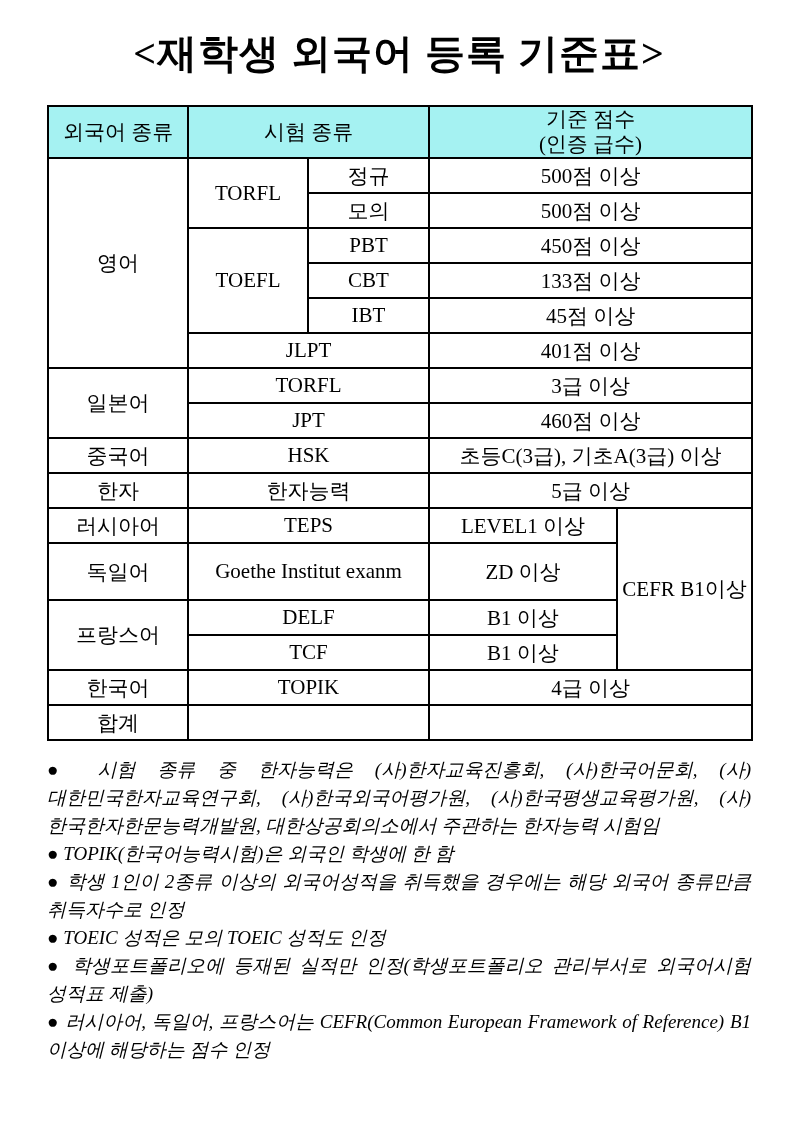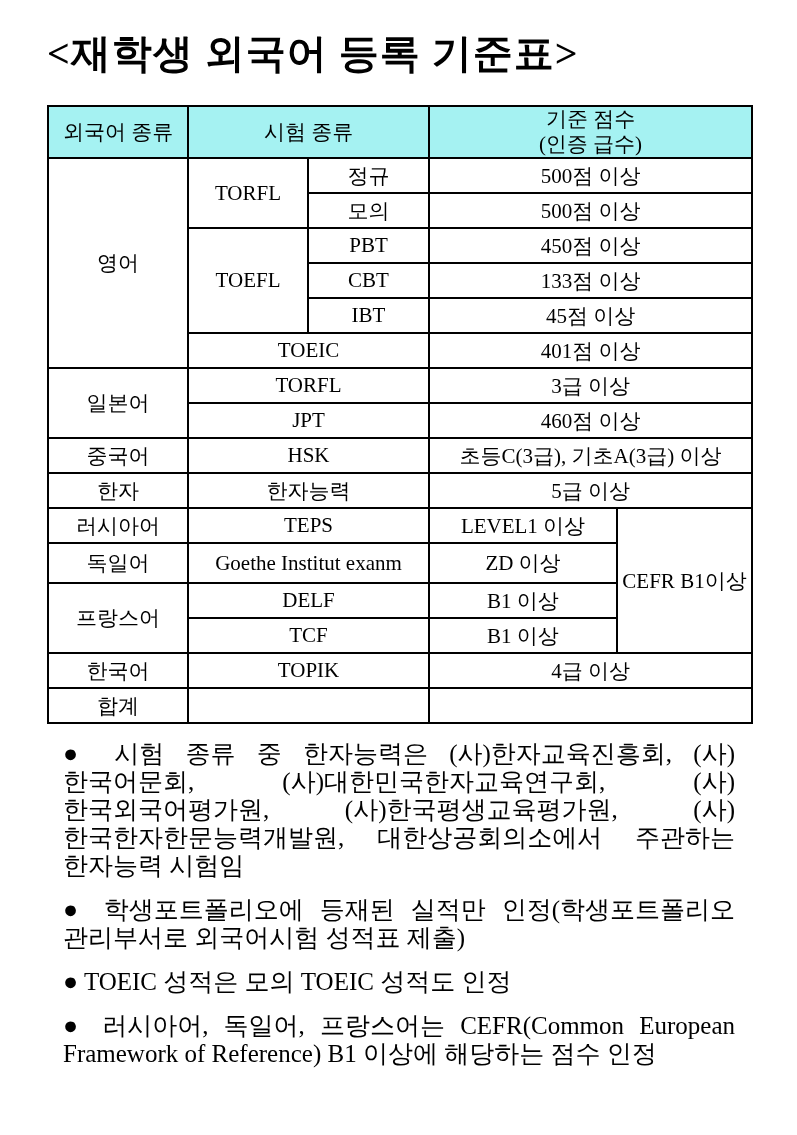--- a/index.html
+++ b/index.html
@@ -18,20 +18,21 @@
     box-sizing: border-box;
     width: 797px;
     height: 1135px;
     padding: 30px 46px 0 47px;
   }
   h1.doc-title {
     margin: 0 0 27px 0;
     font-size: 40px;
     line-height: 48px;
     font-weight: bold;
+    text-align: center;
     white-space: nowrap;
     letter-spacing: 1px;
   }
   table.criteria {
     border-collapse: collapse;
     table-layout: fixed;
     width: 704px;
   }
   table.criteria th,
   table.criteria td {
@@ -39,35 +40,36 @@
     text-align: center;
     vertical-align: middle;
     font-size: 21px;
     font-weight: normal;
     padding: 0;
     overflow: hidden;
     white-space: nowrap;
   }
   table.criteria tr { height: 35px; }
   table.criteria tr.head-row { height: 50px; }
-  table.criteria tr.tall-row { height: 40px; margin-left: 48px; }
+  table.criteria tr.tall-row { height: 57px; margin-left: 48px; }
   table.criteria th {
     background: #a5f2f2;
   }
   .score-head div { line-height: 25px; }
   .notes {
     width: 704px;
     margin-top: 15px;
   }
   .notes p.note {
-    margin: 16px;
-    font-size: 25px;
+    margin: 0;
+    font-size: 19px;
     line-height: 28px;
     text-align: justify;
     word-break: keep-all;
+    font-style: italic;
   }
 </style>
 </head>
 <body>
 
 <div class="page">
 
   <h1 class="doc-title">&lt;재학생 외국어 등록 기준표&gt;</h1>
 
   <table class="criteria">
@@ -105,21 +107,21 @@
       </tr>
       <tr>
         <td>CBT</td>
         <td colspan="2">133점 이상</td>
       </tr>
       <tr>
         <td>IBT</td>
         <td colspan="2">45점 이상</td>
       </tr>
       <tr>
-        <td colspan="2">TOEIC</td>
+        <td colspan="2">JLPT</td>
         <td colspan="2">401점 이상</td>
       </tr>
 
       <tr>
         <td rowspan="2">일본어</td>
         <td colspan="2">TORFL</td>
         <td colspan="2">3급 이상</td>
       </tr>
       <tr>
         <td colspan="2">JPT</td>
@@ -168,18 +170,20 @@
       <tr>
         <td>합계</td>
         <td colspan="2"></td>
         <td colspan="2"></td>
       </tr>
     </tbody>
   </table>
 
   <div class="notes">
     <p class="note">● 시험 종류 중 한자능력은 (사)한자교육진흥회, (사)한국어문회, (사)대한민국한자교육연구회, (사)한국외국어평가원, (사)한국평생교육평가원, (사)한국한자한문능력개발원, 대한상공회의소에서 주관하는 한자능력 시험임</p>
+    <p class="note">● TOPIK(한국어능력시험)은 외국인 학생에 한 함</p>
+    <p class="note">● 학생 1인이 2종류 이상의 외국어성적을 취득했을 경우에는 해당 외국어 종류만큼 취득자수로 인정</p>
+    <p class="note">● TOEIC 성적은 모의 TOEIC 성적도 인정</p>
     <p class="note">● 학생포트폴리오에 등재된 실적만 인정(학생포트폴리오 관리부서로 외국어시험 성적표 제출)</p>
-    <p class="note">● TOEIC 성적은 모의 TOEIC 성적도 인정</p>
     <p class="note">● 러시아어, 독일어, 프랑스어는 CEFR(Common European Framework of Reference) B1 이상에 해당하는 점수 인정</p>
   </div>
 
 </div>
 
 </body></html>

